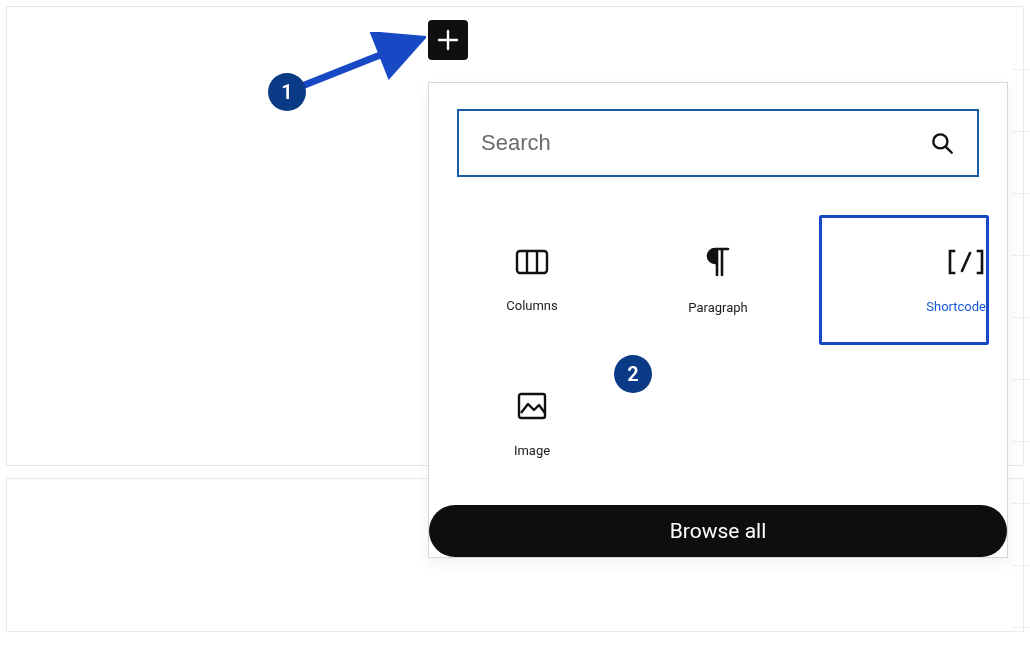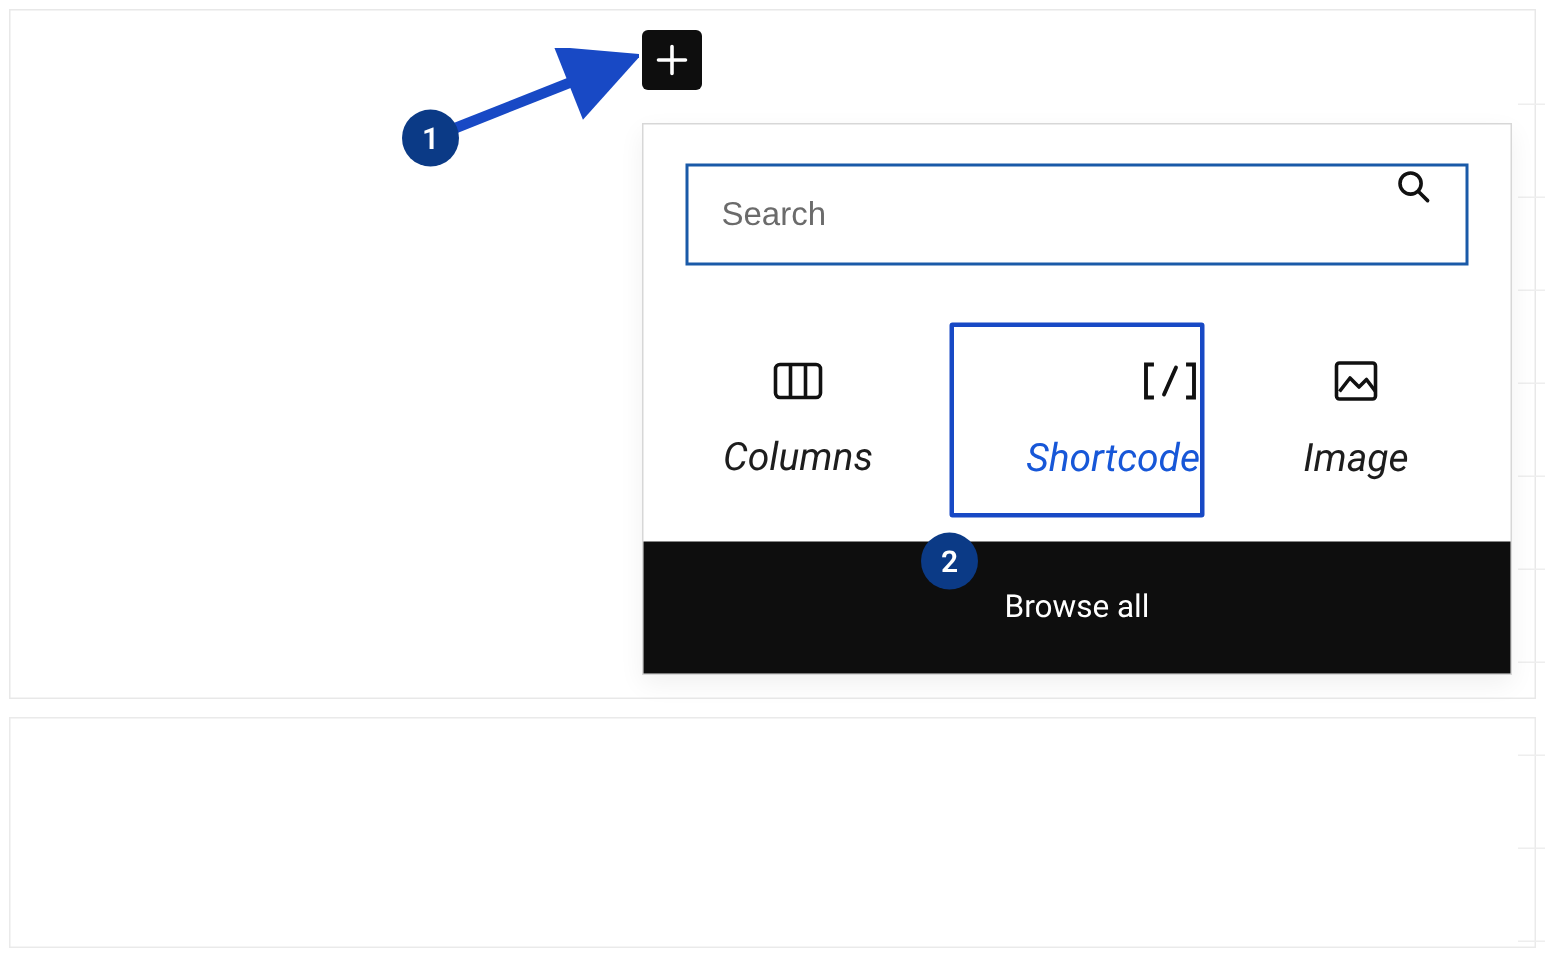--- a/index.html
+++ b/index.html
@@ -24,47 +24,47 @@
   }
 
   
   .inserter {
     position: absolute; top: 82px; left: 428px;
     width: 580px; background: #fff;
     border: 1px solid #d7d7d7; box-shadow: 0 6px 16px rgba(0,0,0,0.06);
   }
   .search-wrap { padding: 26px 28px 8px 28px; }
   .search-box {
-    display: flex; justify-content: space-between;
+    display: flex; align-items: center; justify-content: space-between;
     height: 68px; border: 2px solid #1a5aa8; padding: 0 22px;
   }
   .search-input {
     flex: 1; border: none; outline: none; font-size: 22px; color: #333;
     background: transparent;
   }
   .search-input::placeholder { color: #6b6b6b; }
 
   .blocks-grid {
     display: grid; grid-template-columns: repeat(3, 1fr);
     padding: 30px 10px 16px 10px; row-gap: 14px;
     justify-items: center;
   }
   .block-item {
     position: relative; width: 170px; height: 130px;
     display: flex; flex-direction: column; align-items: center; justify-content: center;
     gap: 22px; cursor: pointer; border: 3px solid transparent; border-radius: 2px;
   }
   .block-item.selected { border-color: #1849c5; align-items: flex-end; }
-  .block-item .label { font-size: 26px; color: #1d1d1d; font-style: italic; }
+  .block-item .label { font-size: 13px; color: #1d1d1d; }
   .block-item.selected .label { color: #1757d8; }
 
   .browse-all {
-    background: #0e0e0e; color: #fff; height: 88px;
+    background: #0e0e0e; color: #fff; height: 52px;
     display: flex; align-items: center; justify-content: center;
-    font-size: 21px; cursor: pointer;
+    font-size: 21px; cursor: pointer; border-radius: 28px;
   }
 
   
   .annot-badge {
     position: absolute; width: 38px; height: 38px; border-radius: 50%;
     background: #0b3a86; color: #fff; display: flex; align-items: center; justify-content: center;
     font-size: 20px; font-weight: 600;
   }
   .annot-1 { top: 73px; left: 268px; }
   .annot-2 { top: 355px; left: 614px; z-index: 5; }
@@ -134,20 +134,29 @@
           <svg width="34" height="28" viewBox="0 0 34 28">
               <rect x="2" y="3" width="30" height="22" rx="3" fill="none" stroke="#111" stroke-width="2.4"></rect>
               <line x1="12" y1="3" x2="12" y2="25" stroke="#111" stroke-width="2.4"></line>
               <line x1="22" y1="3" x2="22" y2="25" stroke="#111" stroke-width="2.4"></line>
             </svg>
         </span>
         <span class="label">Columns</span>
       </div>
 
 
+      <div class="block-item">
+        <span>
+          <svg width="26" height="32" viewBox="0 0 26 32">
+              <path d="M10 3 H23 M17 3 V29 M12 3 V29 M10 3 a7 7 0 0 0 0 14 H12" fill="none" stroke="#111" stroke-width="2.6" stroke-linecap="round"></path>
+              <path d="M10 3 a7 7 0 0 0 0 14 H12 V3 Z" fill="#111"></path>
+            </svg>
+        </span>
+        <span class="label">Paragraph</span>
+      </div>
 
       <div class="block-item selected">
         <span>
           <svg width="40" height="30" viewBox="0 0 40 30">
               <path d="M8 4 H4 V26 H8 M32 4 H36 V26 H32" fill="none" stroke="#111" stroke-width="2.6" stroke-linecap="square"></path>
               <line x1="24" y1="6" x2="16" y2="24" stroke="#111" stroke-width="2.6" stroke-linecap="round"></line>
             </svg>
         </span>
         <span class="label">Shortcode</span>
       </div>

